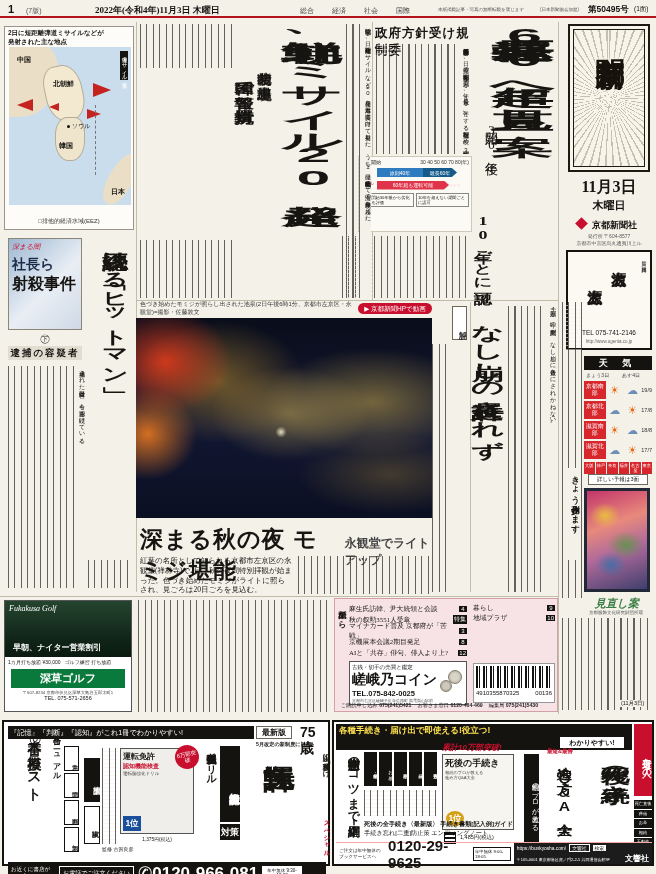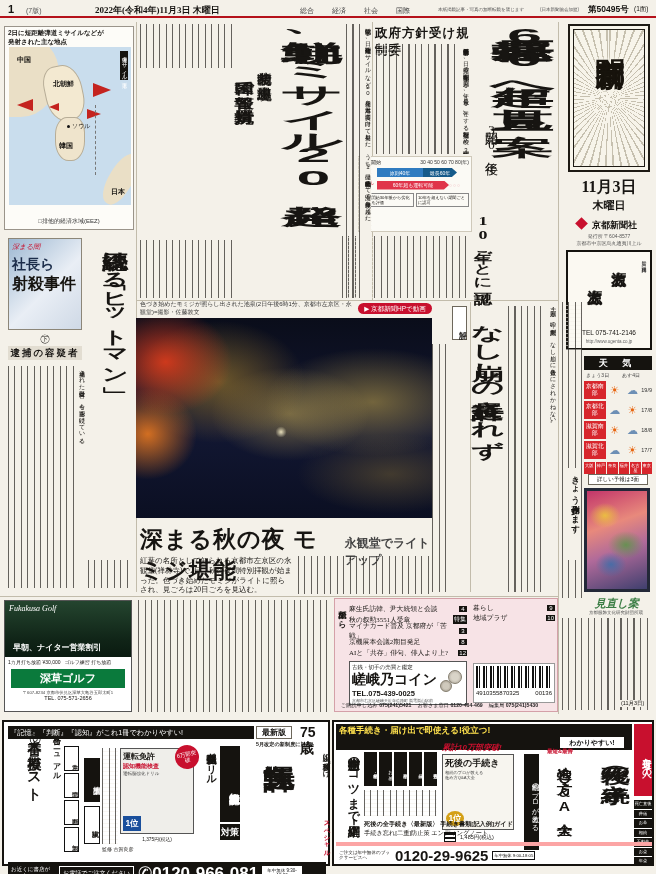--- a/index.html
+++ b/index.html
@@ -270,21 +270,21 @@
       <div style="display:flex;justify-content:space-between;align-items:center;height:10px">
         <span class="serif" style="font-size:6.8px">地域プラザ</span>
         <span class="chip" style="min-width:8px;font-size:6px;padding:0 1px">10</span>
       </div>
     </div>
 
 
     <div class="abs" style="left:14px;top:62px;width:118px;height:44px;background:#fff;border:1.5px solid #555;padding:2px">
       <div style="font-size:5.5px">古銭・切手の売買と鑑定</div>
       <div class="serif b" style="font-size:14px">嵯峨乃コイン</div>
-      <div class="b" style="font-size:7.5px">TEL.075-439-0025</div>
+      <div class="b" style="font-size:7.5px">TEL.075-842-0025</div>
       <div style="font-size:4px;color:#555">京都市右京区嵯峨天龍寺造路町 嵐電嵐山駅前</div>
       <div class="abs" style="right:4px;top:8px;width:14px;height:14px;border-radius:50%;background:radial-gradient(circle,#d9d4c8 40%,#a9a295 100%);border:1px solid #847d6e"></div>
       <div class="abs" style="right:14px;top:18px;width:12px;height:12px;border-radius:50%;background:radial-gradient(circle,#cfc9bc 40%,#9a9284 100%);border:1px solid #847d6e"></div>
     </div>
 
     <div class="abs" style="left:138px;top:64px;width:82px;height:40px;background:#fff;border:1px solid #999;padding:2px">
       <div class="bars" style="height:22px"></div>
       <div style="display:flex;justify-content:space-between;font-size:6px;margin-top:2px">
         <span>4910355870325</span>
         <span>00136</span>
@@ -375,22 +375,33 @@
       <span class="v chip" style="width:13px;height:34px;font-size:4.6px;padding-top:2px">相続・年金</span>
       <span class="v chip" style="width:13px;height:34px;font-size:4.6px;padding-top:2px">お墓</span>
       <span class="v chip" style="width:13px;height:34px;font-size:4.6px;padding-top:2px">不動産</span>
       <span class="v chip" style="width:13px;height:34px;font-size:4.6px;padding-top:2px">葬儀</span>
       <span class="v chip" style="width:13px;height:34px;font-size:4.6px;padding-top:2px">死亡直後</span>
     </div>
     <div class="abs vfill" style="left:30px;top:68px;width:73px;height:26px"></div>
     <div class="abs b" style="left:30px;top:98px;width:170px;font-size:6.2px">死後の全手続き〈最新版〉 手続き書類[記入例]ガイド</div>
     <div class="abs" style="left:30px;top:107px;width:170px;font-size:6.2px">手続き忘れ[二重]防止策 エンディングノート</div>
 
-    <div class="abs" style="left:2px;top:120px;width:316px;height:22px;border-top:4px solid #fca5a5;display:flex">
+    <div class="abs" style="left:2px;top:120px;width:316px;height:22px;border-top:1px solid #fca5a5;display:flex">
       <div style="flex:1.3;display:flex;align-items:center;gap:4px;padding:0 3px">
         <span style="font-size:4.6px;width:52px;line-height:1.2">ご注文は年中無休のブックサービスへ</span>
         <span class="b" style="font-size:15px">0120-29-9625</span>
         <span style="font-size:4.3px;border:1px solid #111;padding:1px">年中無休 9:00-18:05</span>
       </div>
+      <div style="flex:1;background:#1c1c1c;color:#fff;padding:1px 3px">
+        <div style="display:flex;gap:3px;align-items:center">
+          <span style="font-size:4.8px">https://bunkyosha.com/</span>
+          <span style="font-size:4.8px;border:1px solid #fff;padding:0 2px">文響社</span>
+          <span style="font-size:4.8px;background:#fff;color:#111;padding:0 2px">検索</span>
+        </div>
+        <div style="display:flex;justify-content:space-between;align-items:baseline;margin-top:1px">
+          <span style="font-size:4px">〒105-0001 東京都港区虎ノ門2-2-5 共同通信会館9F</span>
+          <span class="serif b" style="font-size:8px">文響社</span>
+        </div>
+      </div>
     </div>
   </div>
 
 </div>
 
 </body></html>

